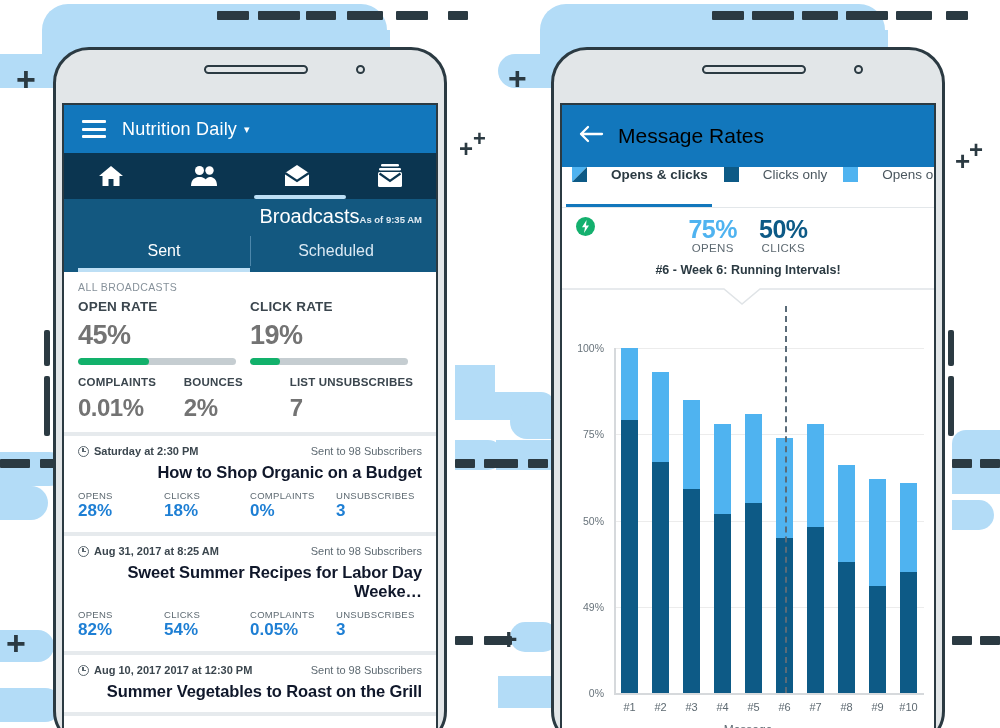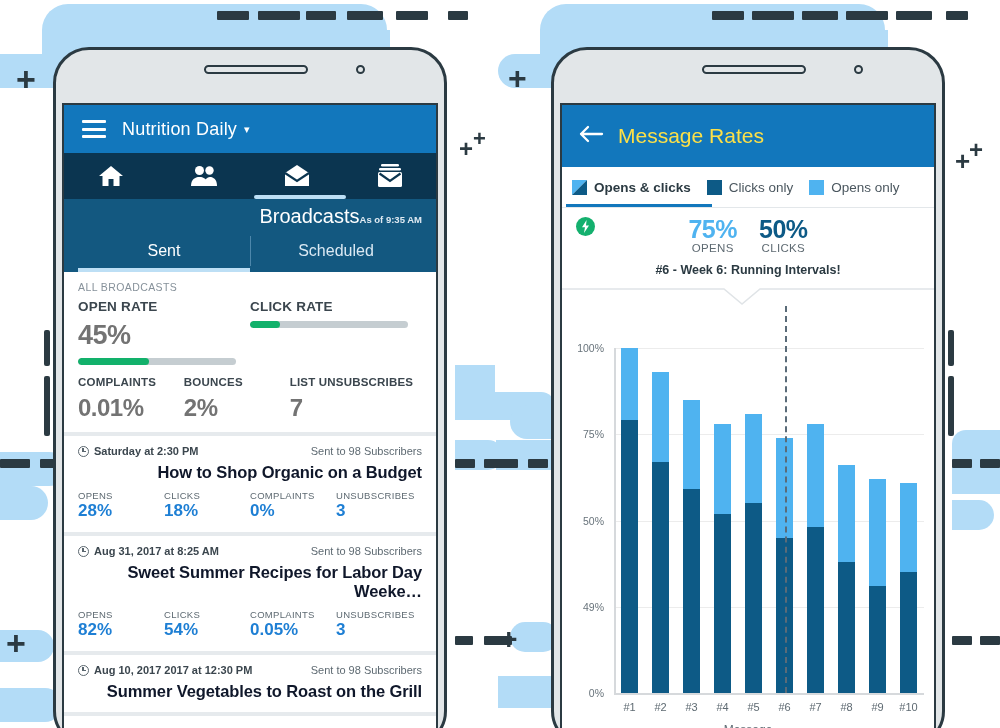--- a/index.html
+++ b/index.html
@@ -78,23 +78,23 @@
   .clock::before{content:"";position:absolute;left:4.2px;top:4.6px;width:3px;height:1.2px;background:#5a666e;}
   .bsent{color:#5e6a72;font-size:11px;}
   .btitle{color:#0f172a;font-size:16.5px;font-weight:bold;margin-top:6px;letter-spacing:-.1px;text-align:right;}
   .bstats{display:flex;margin-top:8px;}
   .bstats .s{flex:1;}
   .slabel{color:#5e6a72;font-size:9.5px;letter-spacing:.3px;}
   .sval{color:#1e7fd4;font-size:17px;font-weight:bold;margin-top:0px;}
 
   
   .rappbar{background:#1277bc;display:flex;align-items:center;padding:0 16px;height:62px;}
-  .rtitle{color:#fde047;font-size:21px;margin-left:14px;}
+  .rtitle{color:#000000;font-size:21px;margin-left:14px;}
   .legend{background:#fff;height:40px;display:flex;align-items:center;position:relative;border-bottom:1px solid #e3e7ea;}
-  .legitem{display:flex;align-items:center;height:100%;padding:0 0 0 8px;}
+  .legitem{display:flex;align-items:flex-start;height:100%;padding:0 0 0 8px;gap:17px;}
   .swatch{width:15px;height:15px;margin-right:7px;flex:0 0 auto;}
   .legtext{font-size:13.5px;color:#4b575f;white-space:nowrap;}
   .legitem.sel .legtext{color:#2b3a42;font-weight:bold;}
   .legunderline{position:absolute;bottom:0;height:3px;background:#1277bc;}
 
   .infopanel{background:#fff;position:relative;padding:7px 10px 11px 10px;}
   .boltbadge{position:absolute;left:14px;top:9px;width:19px;height:19px;border-radius:50%;background:#14b06e;display:flex;align-items:center;justify-content:center;}
   .rates{display:flex;justify-content:center;gap:22px;}
   .rate{text-align:center;}
   .rnum{font-size:25px;font-weight:bold;letter-spacing:-.5px;}
@@ -255,20 +255,21 @@
       <div class="grid2">
         <div class="col">
           <div class="mlabel">OPEN RATE</div>
           <div class="mval">45%</div>
           <div class="bar">
               <span id="openbar" style="width: 45%;"></span>
             </div>
         </div>
         <div class="col">
           <div class="mlabel">CLICK RATE</div>
+          <div class="mval">19%</div>
           <div class="bar">
               <span id="clickbar" style="width: 19%;"></span>
             </div>
         </div>
       </div>
       <div class="grid3">
         <div class="col">
           <div class="mlabel" style="font-size:11.5px;">COMPLAINTS</div>
           <div class="mval" style="font-size:24px;">0.01%</div>
         </div>

